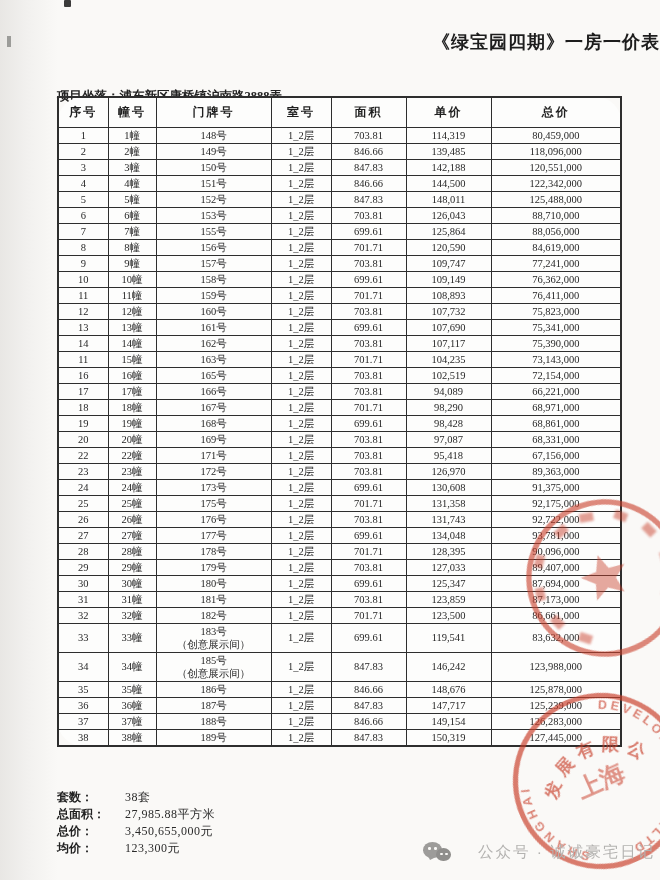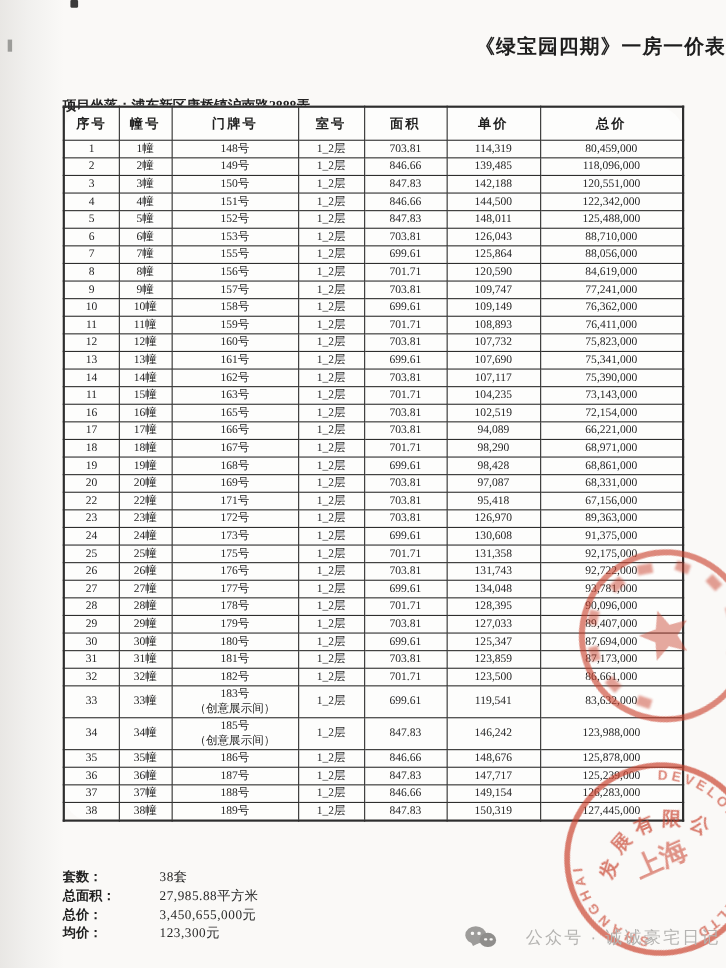--- a/index.html
+++ b/index.html
@@ -43,21 +43,21 @@
     text-align: center; vertical-align: middle; color: #1f1f1f;
     letter-spacing: 2px;
   }
   .price-table td {
     height: 15px; line-height: 13px; padding: 1px 2px;
     font-size: 10.5px; text-align: center; vertical-align: middle;
     white-space: pre-line; color: #272727;
   }
 
   .summary-block { position: absolute; left: 57px; top: 789px; font-size: 12px; }
-  .summary-row { display: flex; line-height: 17px; gap: 20px; }
+  .summary-row { display: flex; line-height: 17px; }
   .summary-label { font-weight: 700; width: 68px; color: #222; }
   .summary-value { font-weight: 400; color: #2a2a2a; letter-spacing: .5px; }
 
   .wechat-footer {
     position: absolute; left: 423px; top: 840px;
     display: flex; align-items: center; gap: 25px;
     color: #b4b3b1; font-size: 15.5px; letter-spacing: 2px;
     font-family: "Liberation Sans", "DejaVu Sans", sans-serif;
   }
   .wechat-icon { position: relative; width: 30px; height: 24px; flex: 0 0 auto; }

